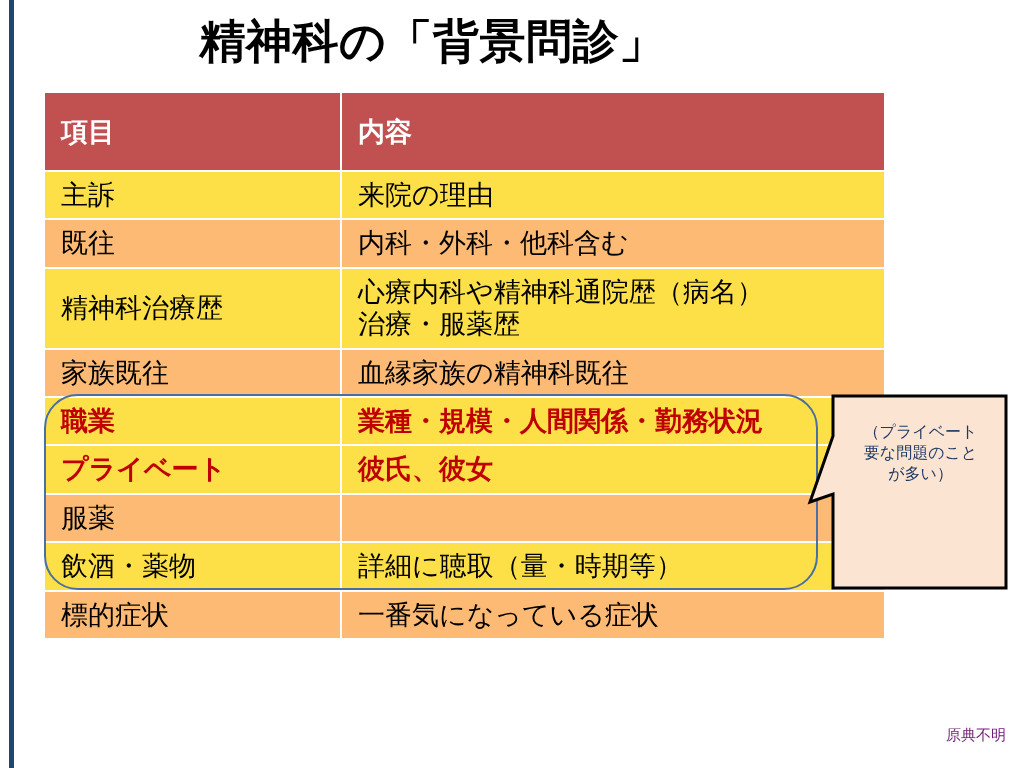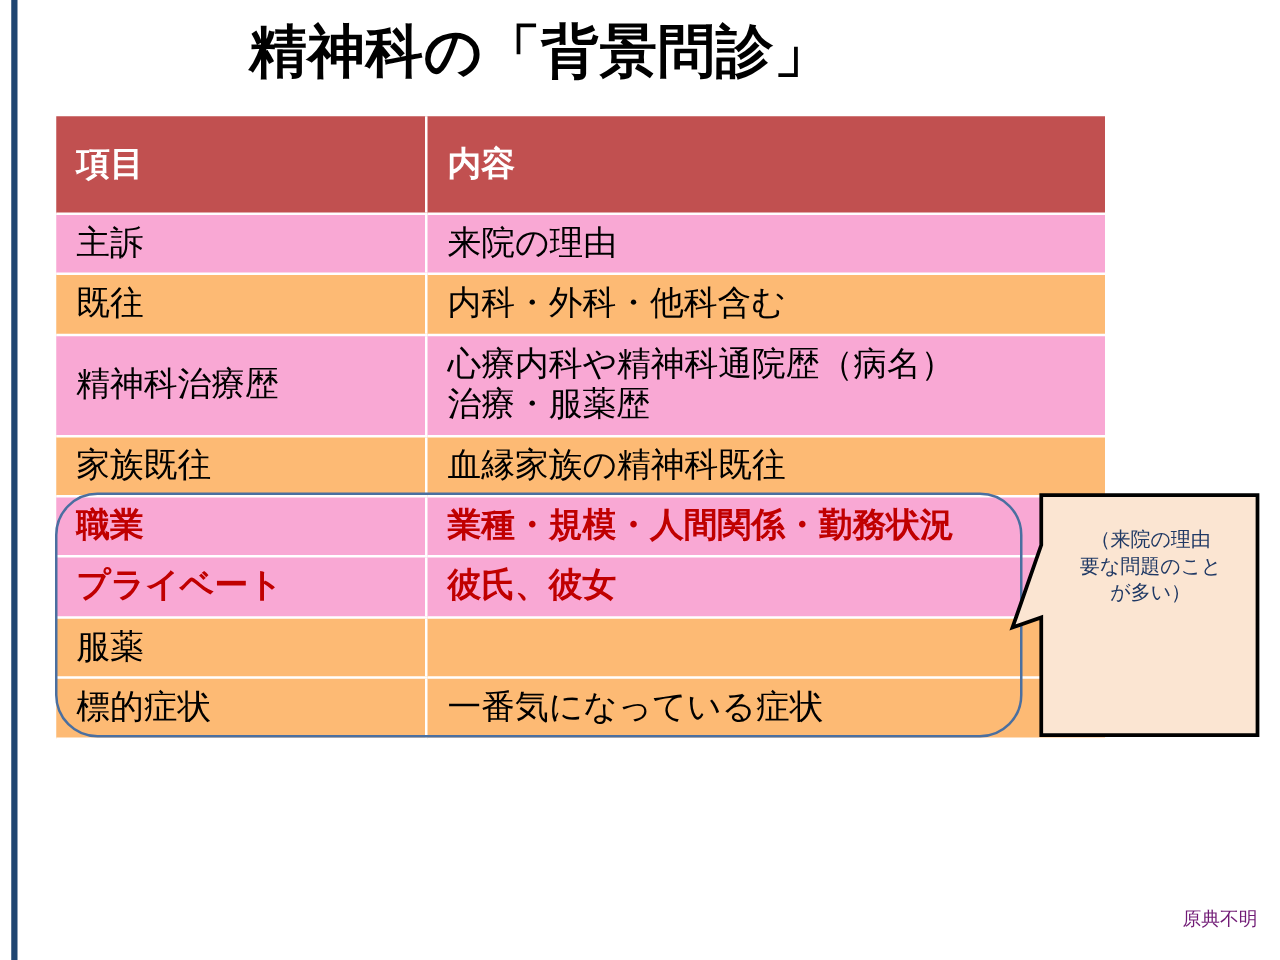--- a/index.html
+++ b/index.html
@@ -77,21 +77,21 @@
   .bg-table tbody td {
     font-size: 27px;
     color: #000000;
     line-height: 1.20;
     padding-top: 7px;
     padding-bottom: 7px;
   }
   .bg-table tbody td.col-item { padding-left: 16px; }
   .bg-table tbody td.col-desc { padding-left: 16px; border-left: 2px solid #ffffff; }
 
-  tr.band-dark  td { background: #f9a8d4; }
+  tr.band-dark  td { background: #fde047; }
   tr.band-light td { background: #fdba74; }
 
   tr.emph td { color: #C00000; font-weight: 700; }
 
   .cell-line { display: block; white-space: nowrap; }
 
   
   .highlight-ring {
     position: absolute;
     left: 44px;
@@ -197,37 +197,43 @@
         <td class="col-desc">
           <span class="cell-line">彼氏、彼女</span>
         </td>
       </tr>
       <tr class="band-light">
         <td class="col-item">服薬</td>
         <td class="col-desc">
           <span class="cell-line">&nbsp;</span>
         </td>
       </tr>
+      <tr class="band-dark">
+        <td class="col-item">飲酒・薬物</td>
+        <td class="col-desc">
+          <span class="cell-line">詳細に聴取（量・時期等）</span>
+        </td>
+      </tr>
       <tr class="band-light">
         <td class="col-item">標的症状</td>
         <td class="col-desc">
           <span class="cell-line">一番気になっている症状</span>
         </td>
       </tr>
     </tbody>
 </table>
 
 <div class="highlight-ring"></div>
 
 <div class="callout">
   <svg width="202" height="196" viewBox="0 0 202 196">
     <path d="M27 2 L200 2 L200 194 L27 194 L27 100 L4 108 L27 42 Z" fill="#FBE5D2" stroke="#000000" stroke-width="3" stroke-linejoin="miter"></path>
   </svg>
   <div class="callout-text">
     <div class="callout-sub">
-      <span class="cell-line">（来院の理由</span>
+      <span class="cell-line">（プライベート</span>
       <span class="cell-line">要な問題のこと</span>
       <span class="cell-line">が多い）</span>
     </div>
   </div>
 </div>
 
 <div class="attribution">原典不明</div>
 
 </body></html>

